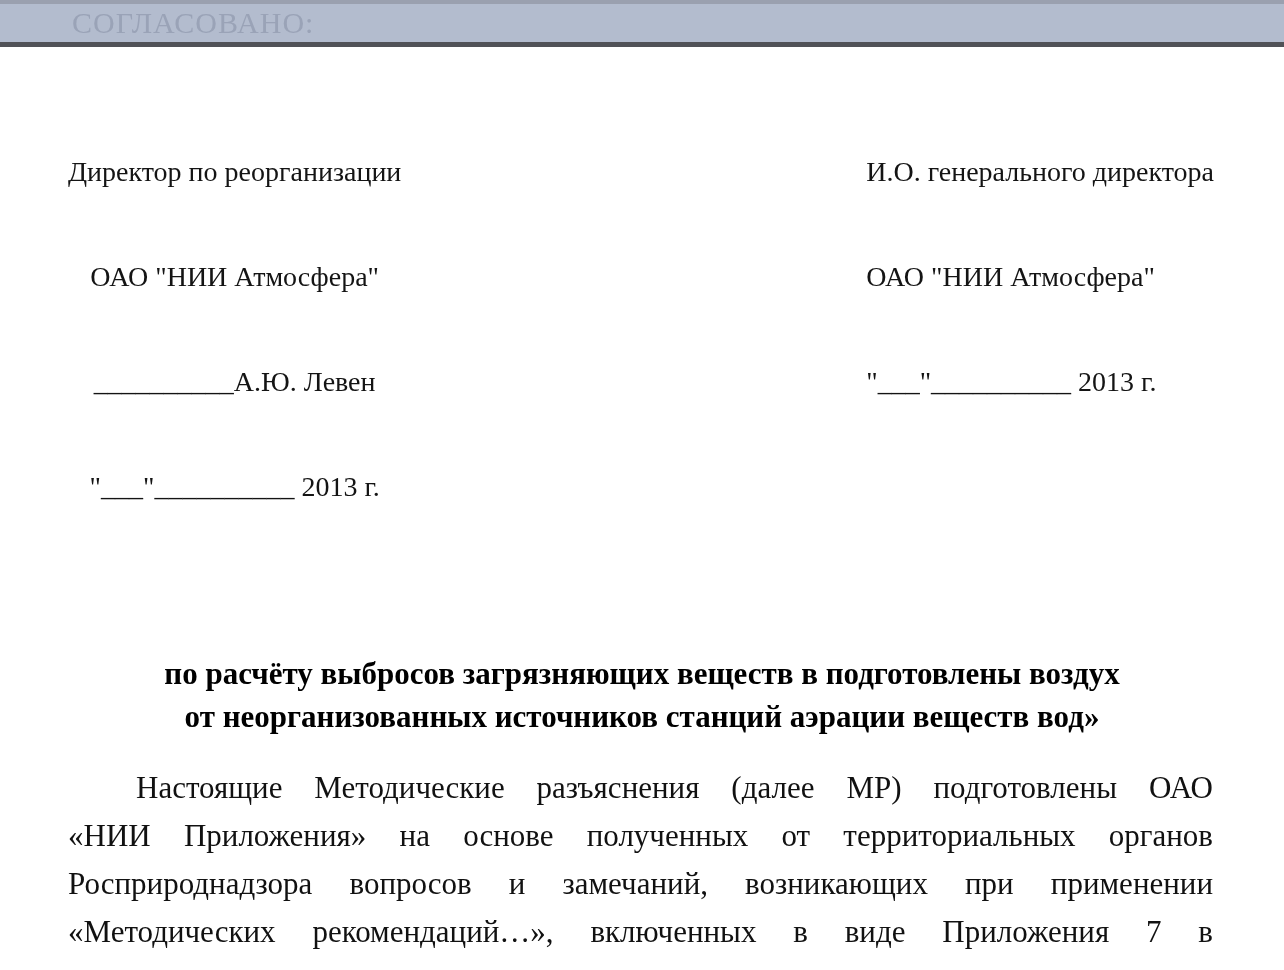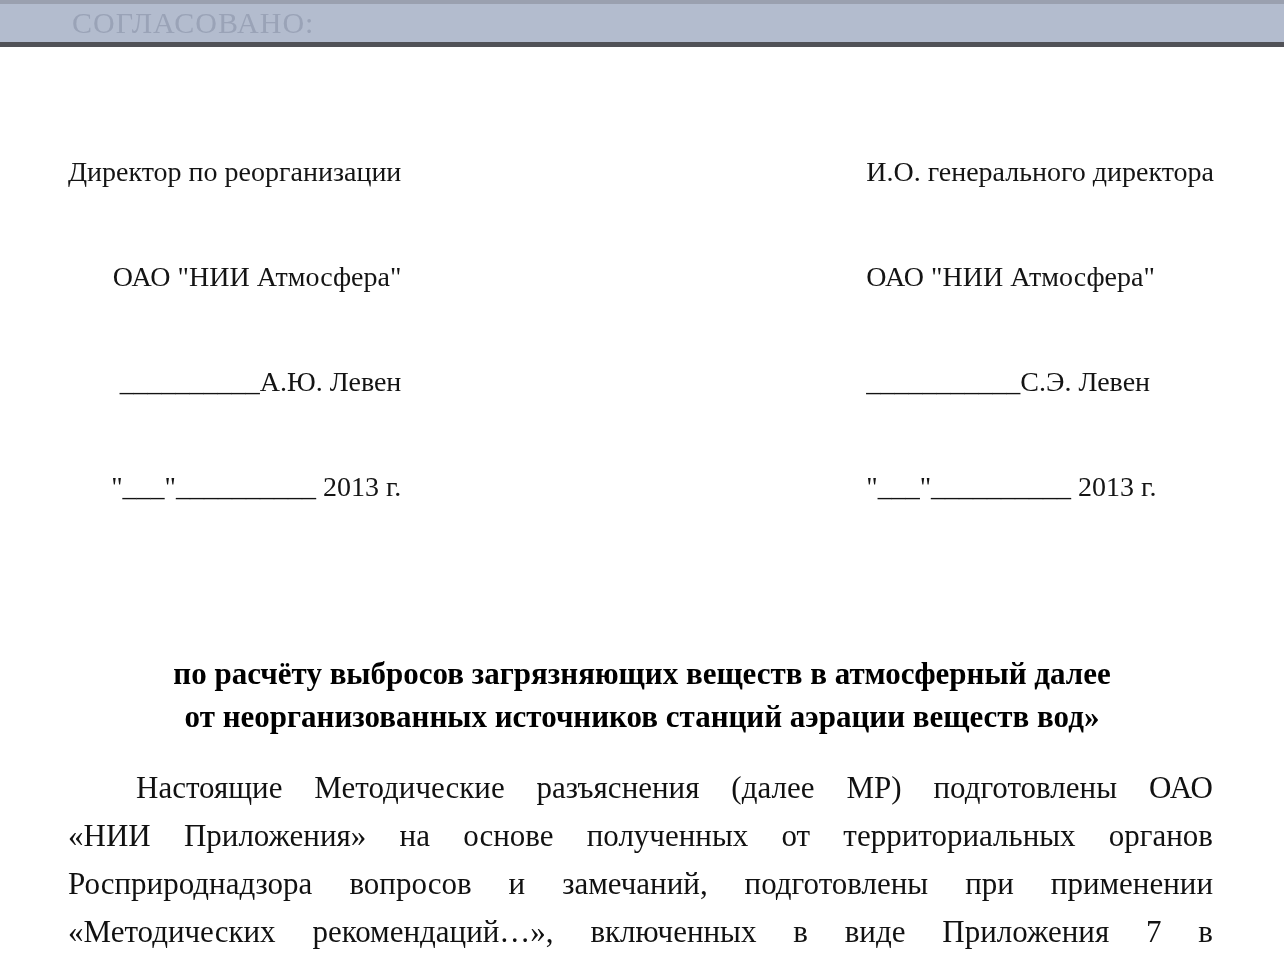--- a/index.html
+++ b/index.html
@@ -33,21 +33,21 @@
   }
   
   .sig-row {
     display: flex;
     justify-content: space-between;
     margin: 37px 70px 0 68px;
     font-size: 28px;
     line-height: 35px;
     white-space: pre;
   }
-  .sig-left  { text-align: right; }
+  .sig-left  { text-align: center; }
   .sig-right { text-align: left; }
   
   .doc-title {
     margin-top: 78px;
     text-align: center;
     font-weight: bold;
     font-size: 31px;
     line-height: 43px;
     color: #000000;
   }
@@ -76,34 +76,33 @@
   <div class="sig-row">
     <div class="sig-left">
       <div>Директор по реорганизации</div>
       <div>ОАО "НИИ Атмосфера"</div>
       <div>__________А.Ю. Левен</div>
       <div>"___"__________ 2013 г.</div>
     </div>
     <div class="sig-right">
       <div>И.О. генерального директора</div>
       <div>ОАО "НИИ Атмосфера"</div>
-      <div>___________С.Э. Левен</div>
       <div>"___"__________ 2013 г.</div>
     </div>
   </div>
 
   <div class="doc-title">
-    <div>по расчёту выбросов загрязняющих веществ в атмосферный далее</div>
+    <div>по расчёту выбросов загрязняющих веществ в подготовлены воздух</div>
     <div>от неорганизованных источников станций аэрации веществ вод»</div>
   </div>
 
   <div class="body-text">
     <div>
       <div class="jline indent">Настоящие Методические разъяснения (далее МР) подготовлены ОАО</div>
       <div class="jline">«НИИ Приложения» на основе полученных от территориальных органов</div>
-      <div class="jline">Росприроднадзора вопросов и замечаний, подготовлены при применении</div>
+      <div class="jline">Росприроднадзора вопросов и замечаний, возникающих при применении</div>
       <div class="jline">«Методических рекомендаций…», включенных в виде Приложения 7 в</div>
 
     </div>
 
   </div>
 
 </div>
 
 </body></html>

